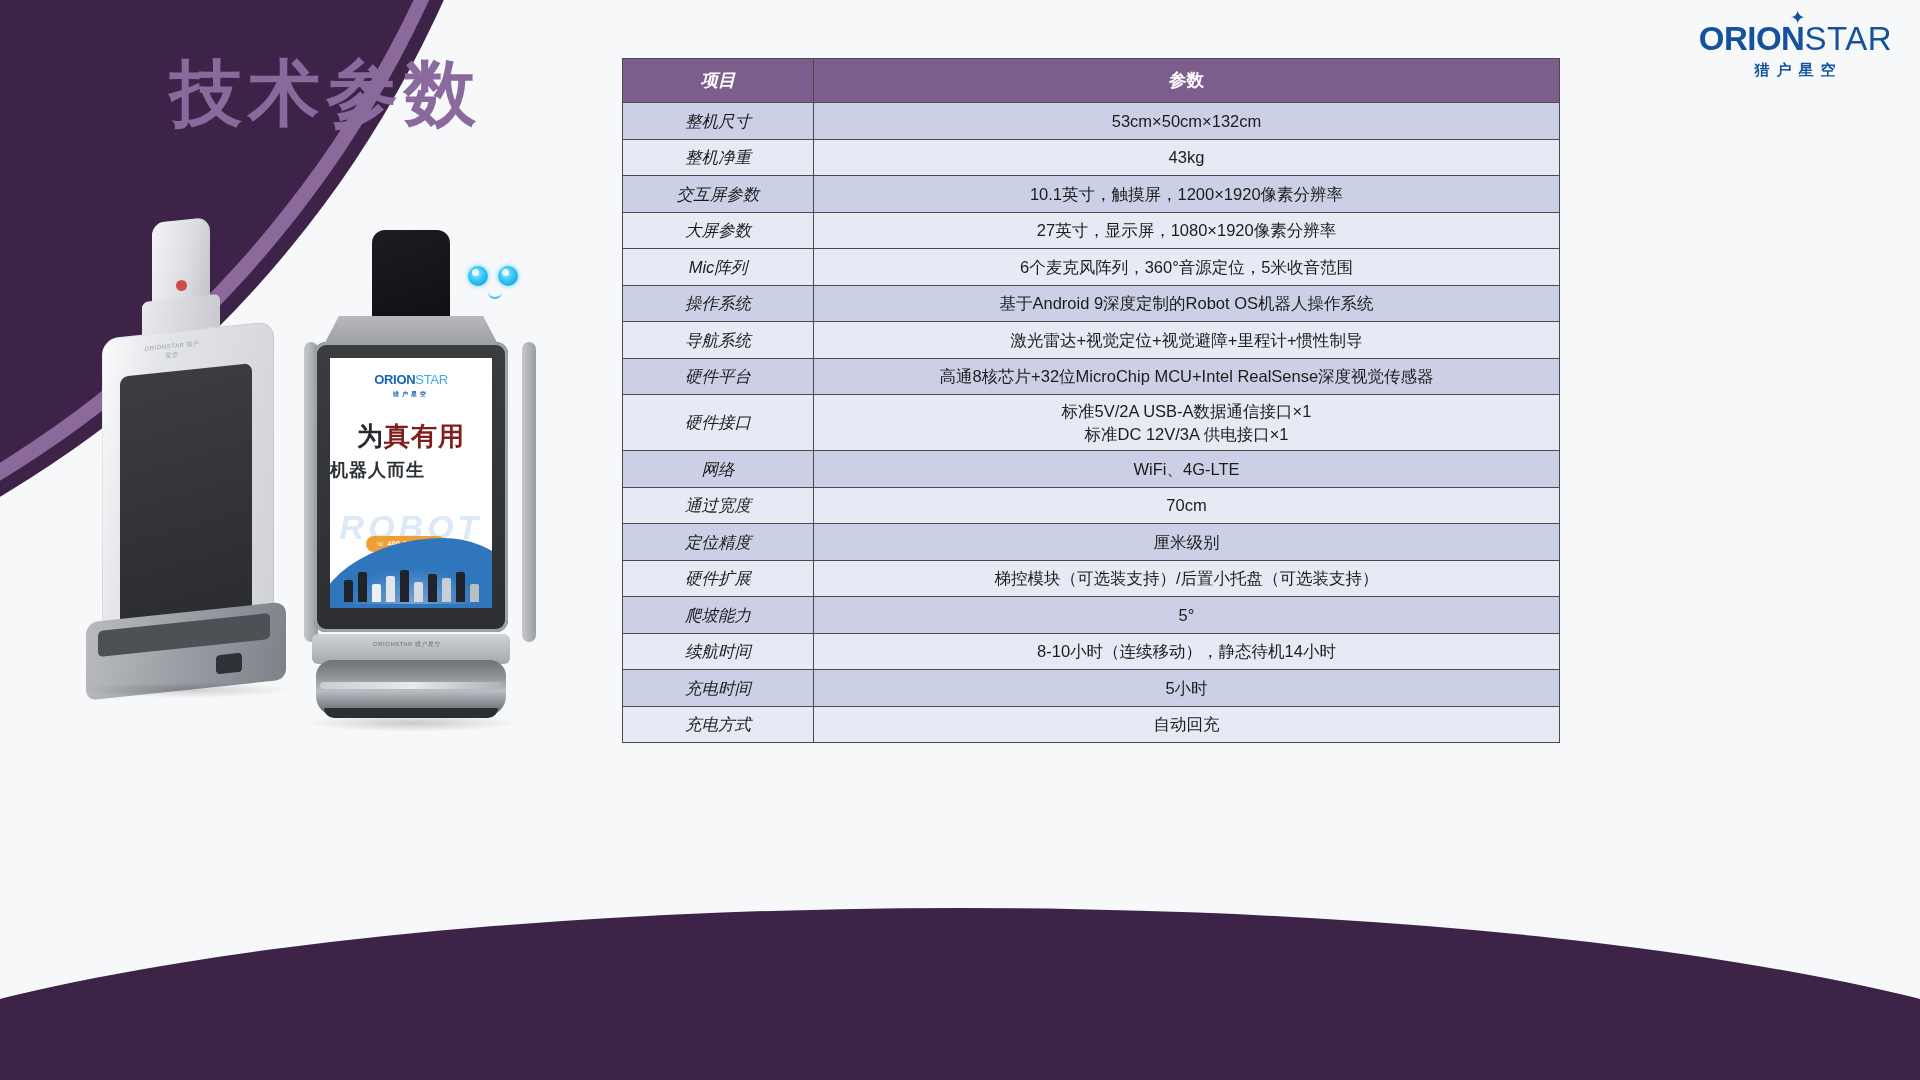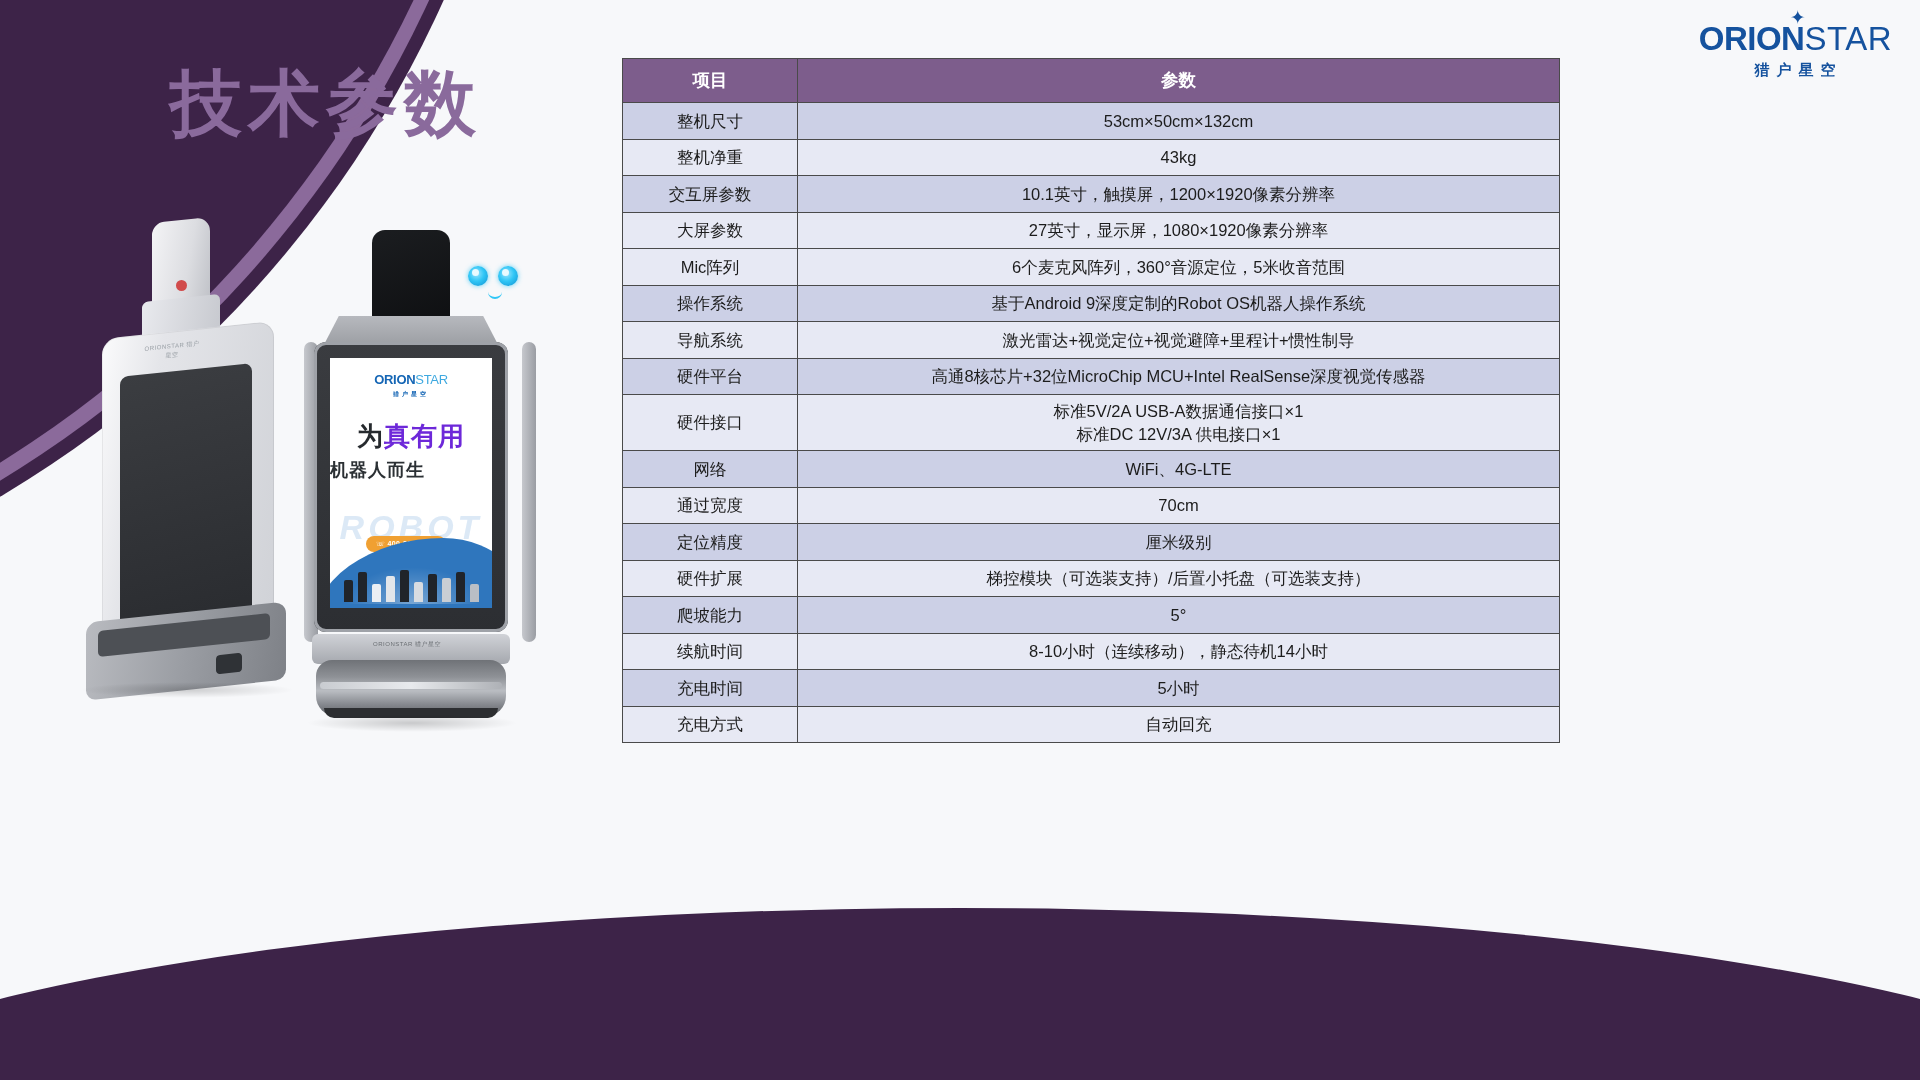--- a/index.html
+++ b/index.html
@@ -52,21 +52,21 @@
     position: absolute;
     left: -260px; top: 18px;
     width: 2440px; height: 540px;
     background: #3d2348;
     border-radius: 50% 50% 0 0 / 44% 44% 0 0;
   }
 
   
   .page-title {
     position: absolute;
-    left: 170px; top: 64px;
+    left: 170px; top: 54px;
     font-size: 72px;
     font-weight: bold;
     color: #8a6a9c;
     letter-spacing: 6px;
     line-height: 1.1;
     white-space: nowrap;
   }
 
   
   .logo {
@@ -219,21 +219,21 @@
   .rB-ad {
     position: absolute; left: 40px; top: 128px;
     width: 162px; height: 250px;
     background: #ffffff;
     overflow: hidden;
   }
   .ad-logo { text-align:center; margin-top: 14px; color:#1566b5; font-size:13px; font-weight:bold; letter-spacing:-0.3px;}
   .ad-logo .lt { color:#3fa9e0; font-weight:normal; }
   .ad-logo-cn { font-size:6px; letter-spacing:3px; color:#1566b5; margin-top:3px;}
   .ad-h1 { text-align:center; margin-top:20px; font-size:26px; font-weight:bold; color:#262a2e; letter-spacing:1px;}
-  .ad-h1 b { color:#6d28d9; }
+  .ad-h1 b { color:#7f1d1d; }
   .ad-h2 { text-align:left; margin-top:4px; font-size:18px; font-weight:bold; color:#2b3034; letter-spacing:1px;}
   .ad-ghost { position:absolute; left:0; right:0; top:150px; text-align:center; font-size:34px; font-weight:bold; color:#dce9f6; letter-spacing:4px;font-style:italic;}
   .ad-phone {
     position:absolute; left:36px; top:178px;
     background:#f0a032; color:#fff; font-size:7px; font-weight:bold;
     padding:4px 10px; border-radius:10px; letter-spacing:.4px;
   }
   .ad-wave {
     position:absolute; left:-20px; bottom:-26px; width:230px; height:96px;
     background:#2f76bd; border-radius:58% 42% 0 0 / 100% 100% 0 0;
@@ -301,21 +301,21 @@
     line-height: 1.35;
   }
   .spec-table thead th {
     background: #7d5d8c;
     color: #ffffff;
     font-weight: bold;
     font-size: 17.5px;
     height: 44px;
     border-color: #4a4a4a;
   }
-  .col-item { width: 175px; }
+  .col-item { width: 191px; font-style: italic; }
   .spec-table tbody tr { height: 36.5px; }
   .spec-table tbody tr.odd  td { background: #ccd0e6; }
   .spec-table tbody tr.even td { background: #e7e9f4; }
   .spec-table tbody tr.tall { height: 56px; }
   .cell-multi { white-space: pre-line; }
 </style>
 </head>
 <body>
 
 <div id="slide">

